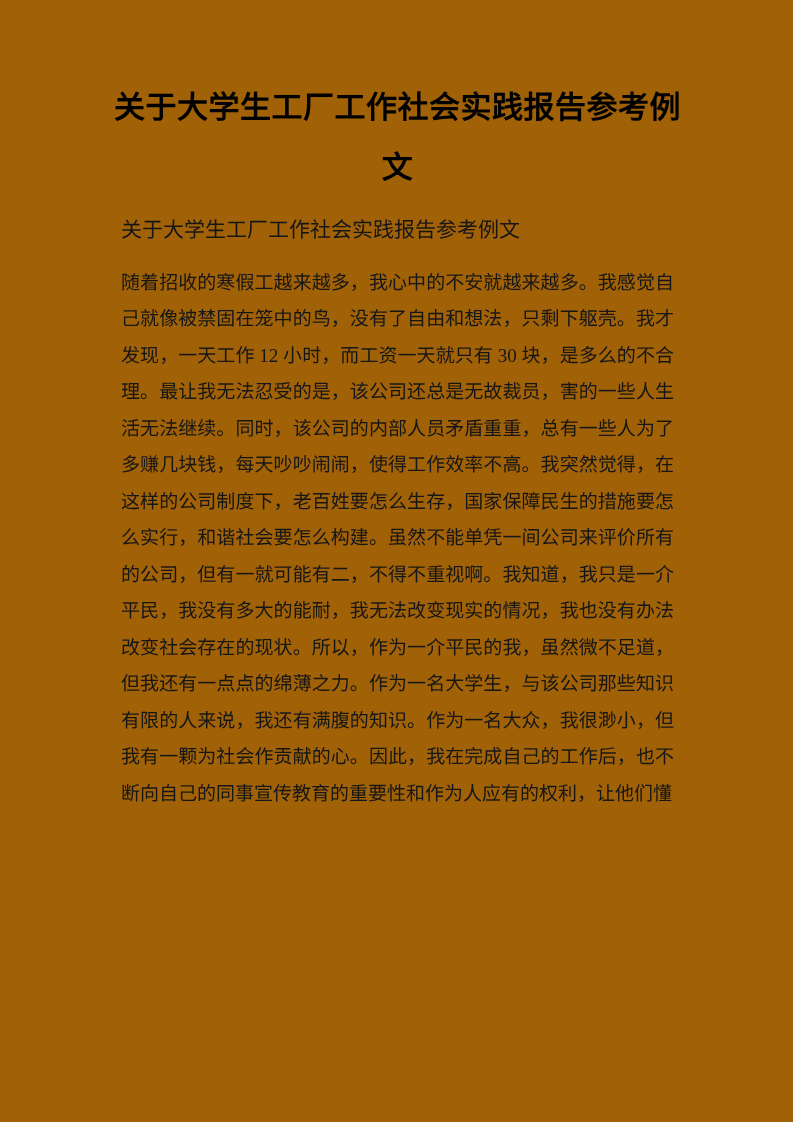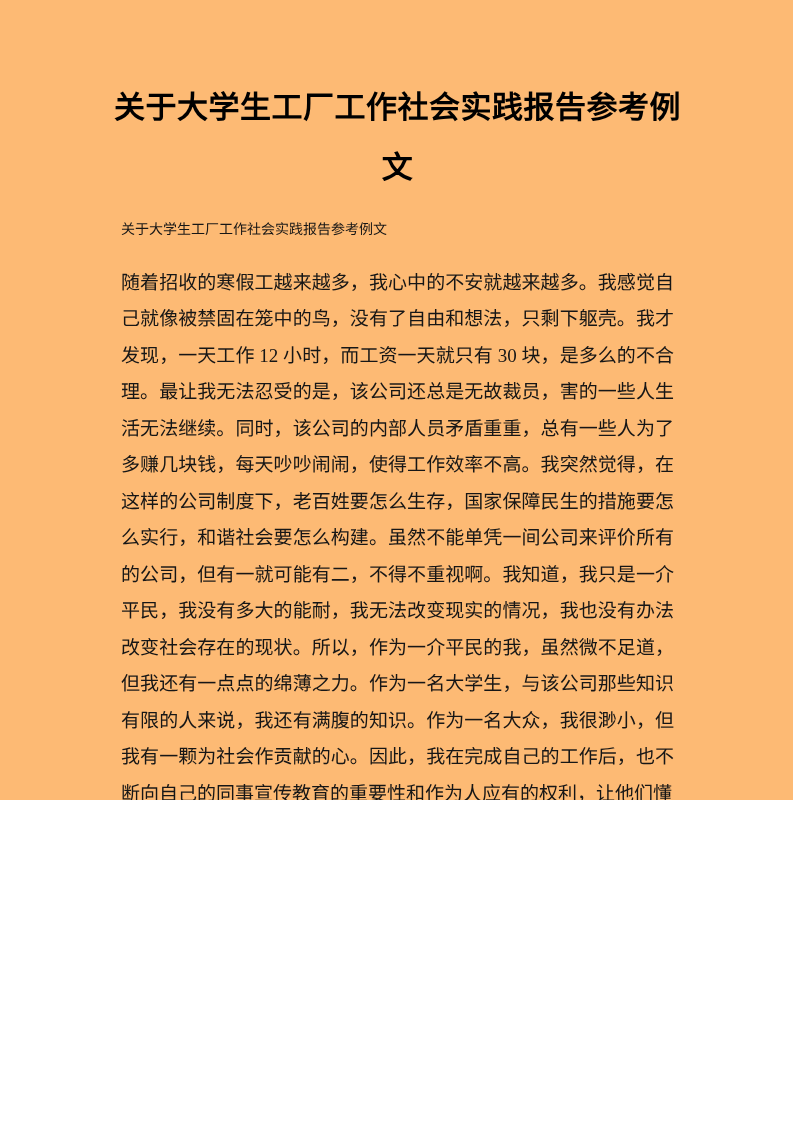--- a/index.html
+++ b/index.html
@@ -9,40 +9,40 @@
   }
   body {
     width: 793px;
     height: 1122px;
     font-family: "Liberation Serif", serif;
     color: #161616;
   }
   .page {
     box-sizing: border-box;
     width: 793px;
-    height: 800px;
+    height: 1122px;
     padding: 78px 119px 0 121px;
-    background: #fdba74;
+    background: #a16207;
     overflow: hidden;
   }
   .doc-title {
     margin: 0 -12px 0 -12px;
     font-size: 31px;
     font-weight: 700;
     line-height: 60px;
     text-align: center;
     color: #000000;
     letter-spacing: 0.5px;
   }
   .doc-title .title-line {
     display: block;
     white-space: nowrap;
   }
   .subtitle {
-    font-size: 14px;
+    font-size: 21px;
     line-height: 36.5px;
     margin: 14px 0 16px 0;
     color: #161616;
   }
   .para {
     font-size: 19px;
     line-height: 36.5px;
     margin: 0 0 16px 0;
     text-align: justify;
     text-justify: inter-ideograph;

